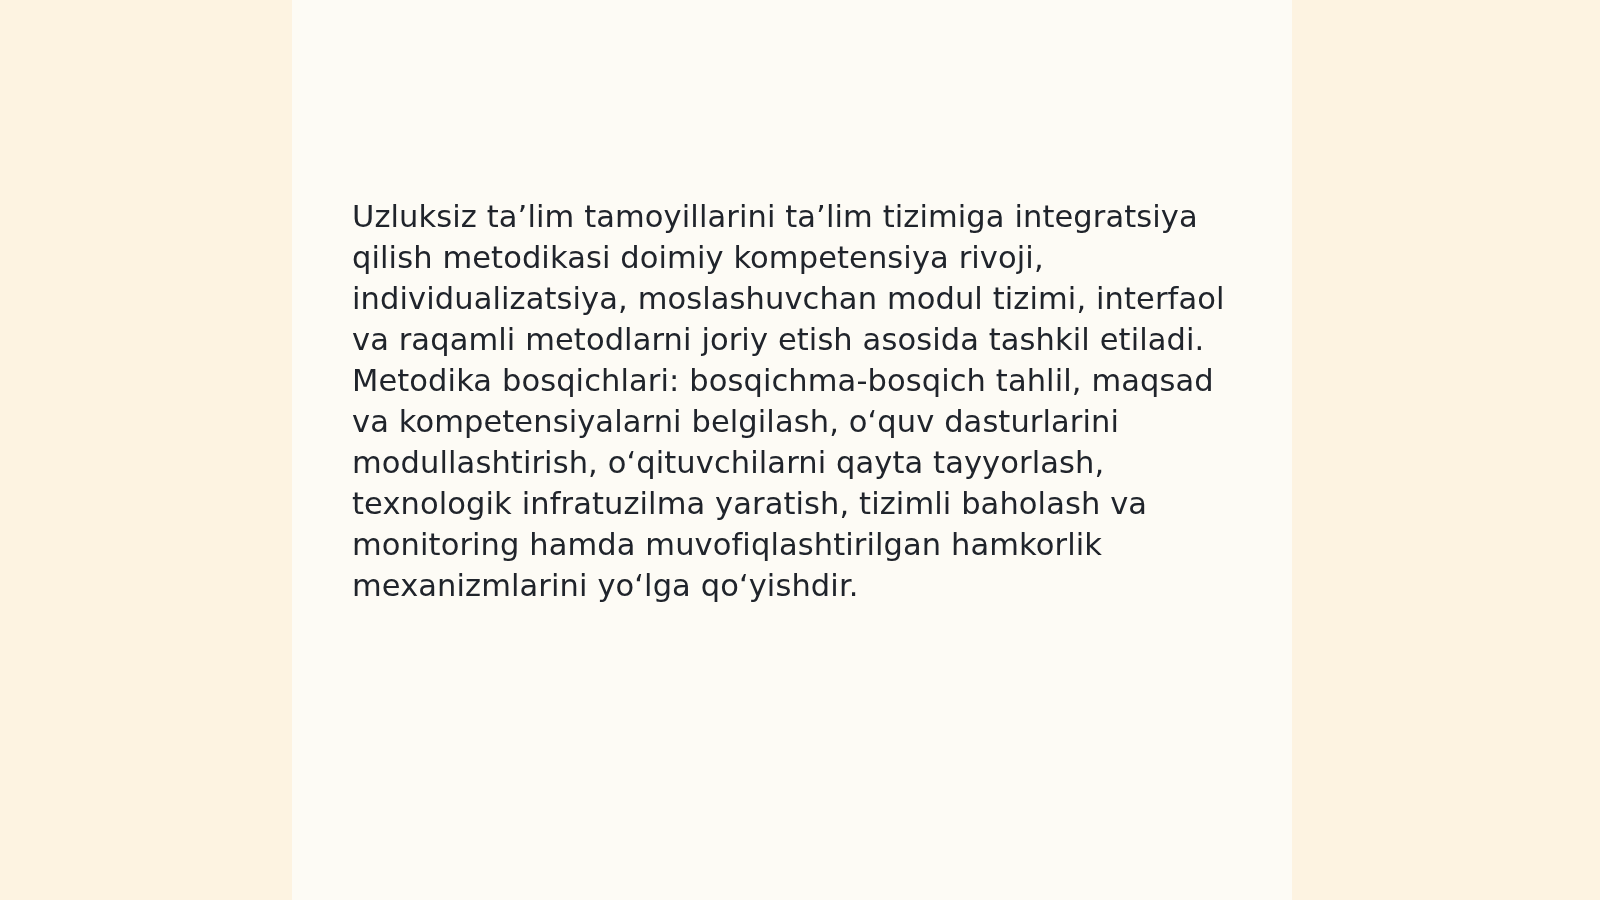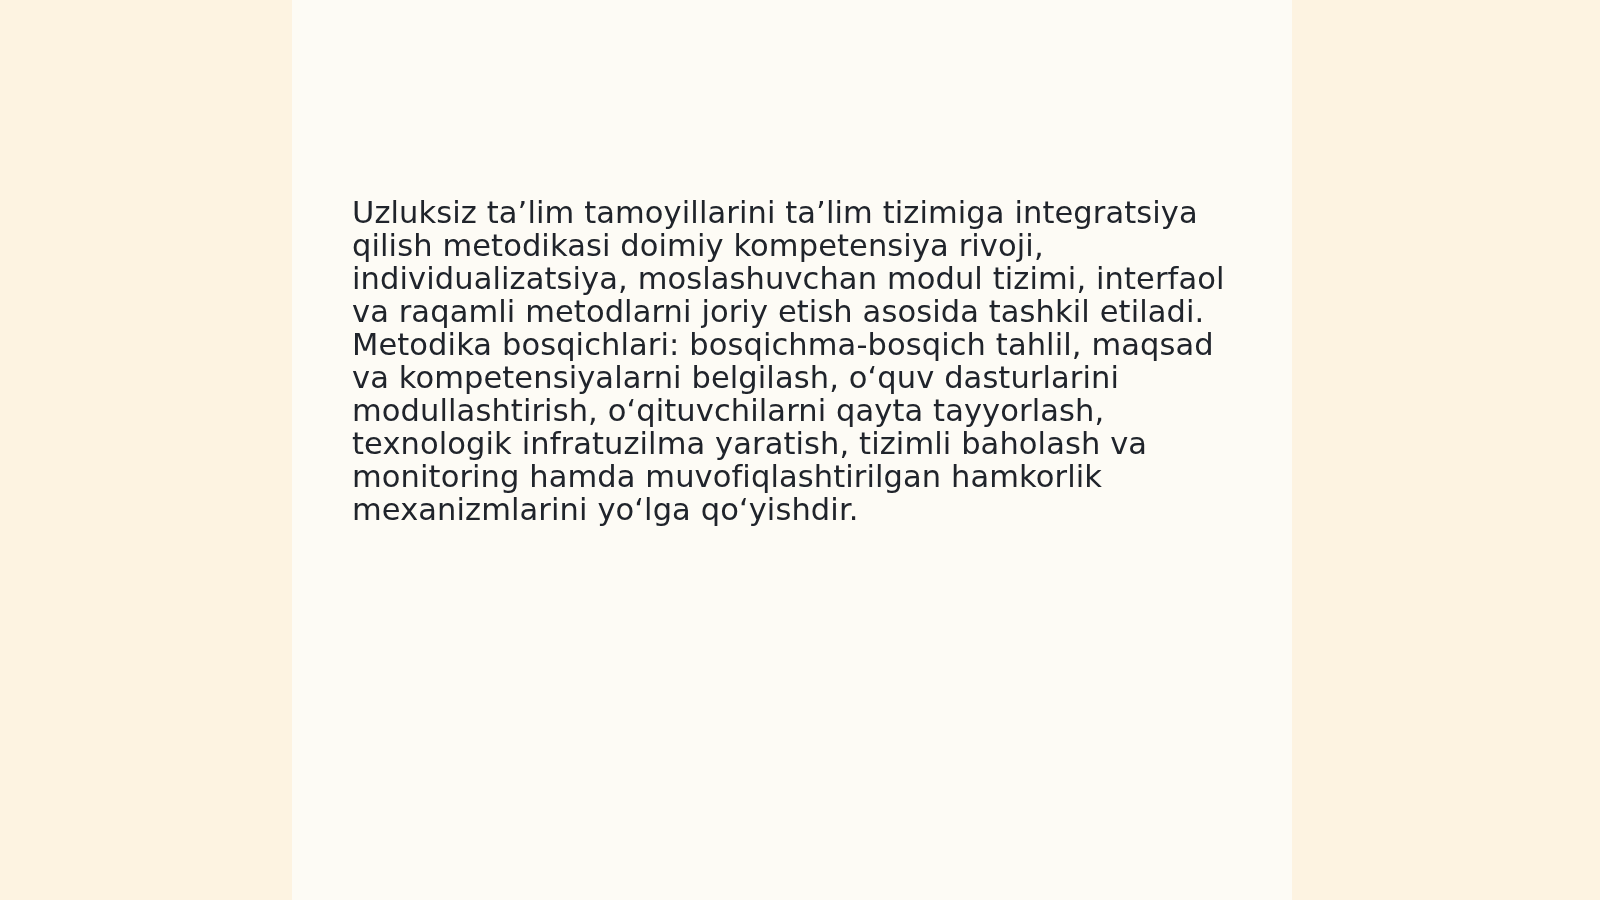--- a/index.html
+++ b/index.html
@@ -44,21 +44,21 @@
   }
   .text-block {
     position: absolute;
     left: 60px;
     top: 196px;
     width: 880px;
   }
   .para {
     margin: 0;
     font-size: 30.5px;
-    line-height: 33px;
+    line-height: 41px;
     color: #20242b;
     letter-spacing: 0.1px;
     font-weight: 400;
     text-align: left;
     white-space: pre-wrap;
   }
 </style>
 </head>
 <body>
 

